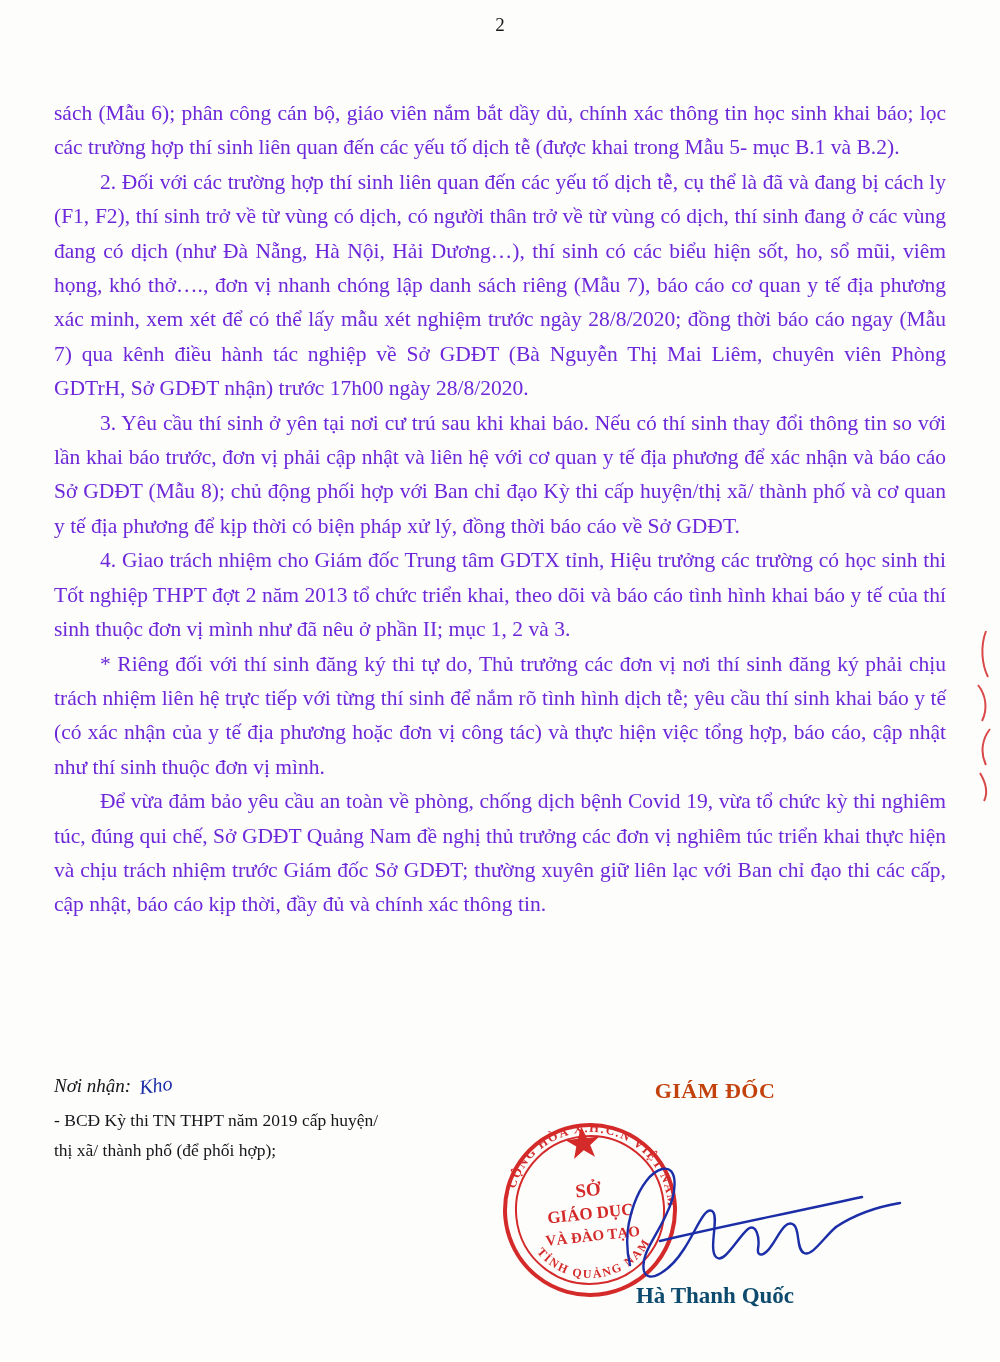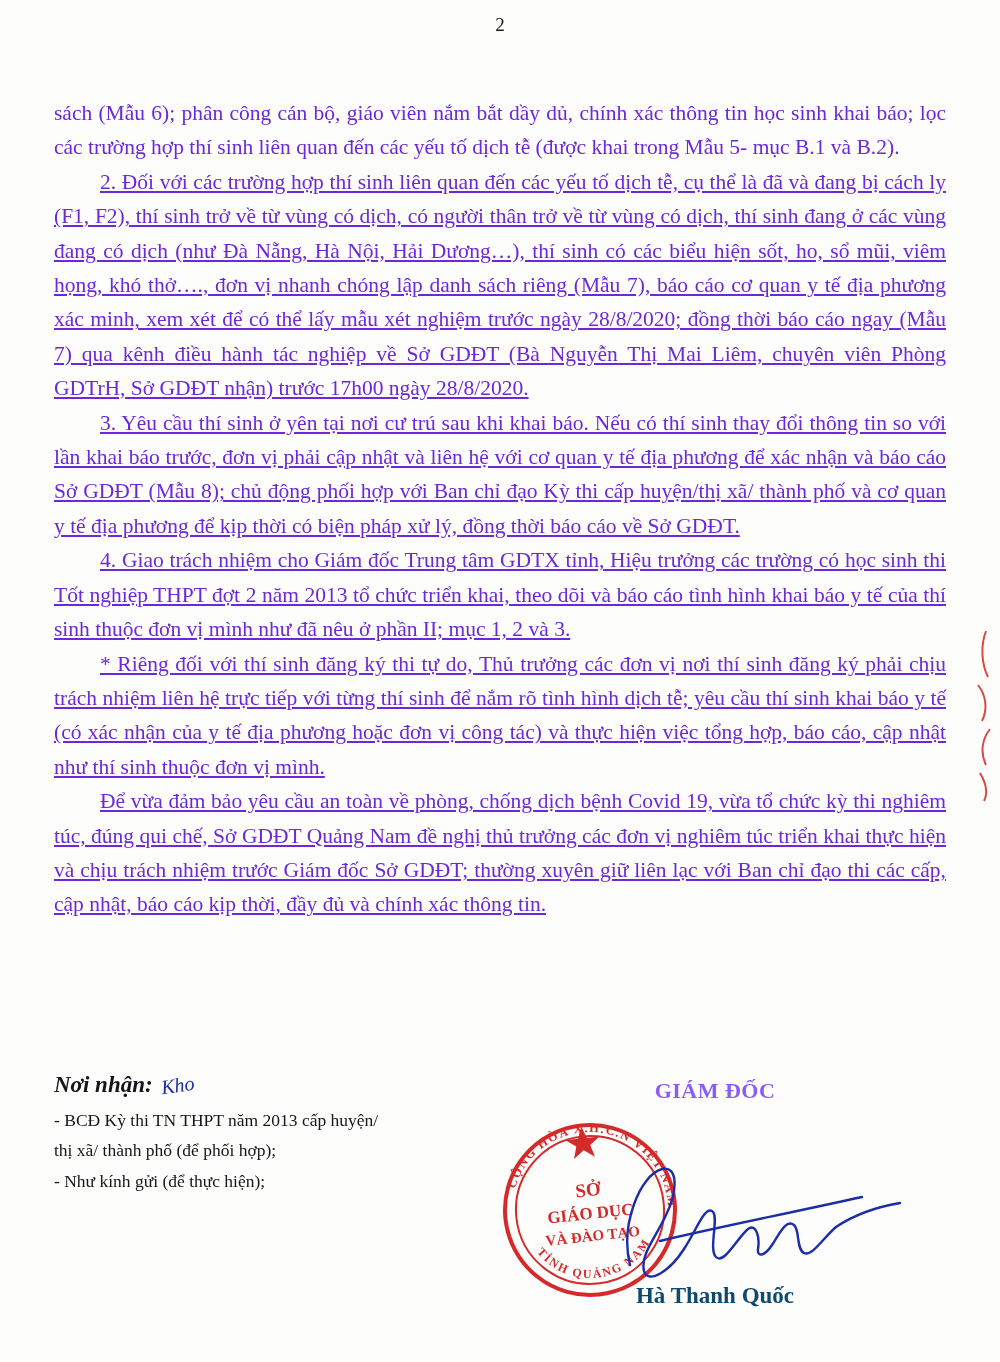--- a/index.html
+++ b/index.html
@@ -40,42 +40,41 @@
     line-height: 34.4px;
     text-align: justify;
     text-justify: inter-word;
     color: #6d28d9;
   }
   .body-text p {
     margin: 0 0 0 0;
   }
   .indent {
     text-indent: 46px;
-    text-decoration: underline;
   }
   .footer {
     position: absolute;
     top: 1070px;
     left: 0;
     width: 1000px;
     height: 290px;
   }
   .recipients {
     position: absolute;
     left: 54px;
     top: 0;
     width: 340px;
     font-size: 17.5px;
     line-height: 30px;
     color: #15161a;
   }
   .recipients-title {
     font-style: italic;
-    font-weight: bold;
-    font-size: 23px;
+    font-weight: normal;
+    font-size: 19px;
     display: inline-block;
   }
   .recipients-scribble {
     display: inline-block;
     margin-left: 8px;
     color: #1b2ea8;
     font-family: "Liberation Serif", serif;
     font-style: italic;
     font-size: 20px;
     transform: rotate(-8deg);
@@ -92,21 +91,21 @@
     position: absolute;
     left: 500px;
     top: 8px;
     width: 430px;
     text-align: center;
   }
   .sig-title {
     font-weight: bold;
     font-size: 22px;
     letter-spacing: 0.5px;
-    color: #8b5cf6;
+    color: #c2410c;
   }
   .sig-name {
     position: absolute;
     top: 205px;
     left: 0;
     width: 430px;
     text-align: center;
     color: #0c4a6e;
     font-weight: bold;
     font-size: 23px;
@@ -151,22 +150,21 @@
     <p class="indent">4. Giao trách nhiệm cho Giám đốc Trung tâm GDTX tỉnh, Hiệu trưởng các trường có học sinh thi Tốt nghiệp THPT đợt 2 năm 2013 tổ chức triển khai, theo dõi và báo cáo tình hình khai báo y tế của thí sinh thuộc đơn vị mình như đã nêu ở phần II; mục 1, 2 và 3.</p>
     <p class="indent">* Riêng đối với thí sinh đăng ký thi tự do, Thủ trưởng các đơn vị nơi thí sinh đăng ký phải chịu trách nhiệm liên hệ trực tiếp với từng thí sinh để nắm rõ tình hình dịch tễ; yêu cầu thí sinh khai báo y tế (có xác nhận của y tế địa phương hoặc đơn vị công tác) và thực hiện việc tổng hợp, báo cáo, cập nhật như thí sinh thuộc đơn vị mình.</p>
     <p class="indent">Để vừa đảm bảo yêu cầu an toàn về phòng, chống dịch bệnh Covid 19, vừa tổ chức kỳ thi nghiêm túc, đúng qui chế, Sở GDĐT Quảng Nam đề nghị thủ trưởng các đơn vị nghiêm túc triển khai thực hiện và chịu trách nhiệm trước Giám đốc Sở GDĐT; thường xuyên giữ liên lạc với Ban chỉ đạo thi các cấp, cập nhật, báo cáo kịp thời, đầy đủ và chính xác thông tin.</p>
   </div>
 
   <div class="footer">
 
     <div class="recipients">
       <span class="recipients-title">Nơi nhận:</span><span class="recipients-scribble">Kho</span>
       <ul>
-        <li>- BCĐ Kỳ thi TN THPT năm 2013 cấp huyện/ thị xã/ thành phố (để phối hợp);</li>
-        <li>- Như kính gửi (để thực hiện);</li>
+        <li>- BCĐ Kỳ thi TN THPT năm 2019 cấp huyện/ thị xã/ thành phố (để phối hợp);</li>
       </ul>
     </div>
 
     <div class="signature-block">
       <div class="sig-title">GIÁM ĐỐC</div>
       <div class="sig-name">Hà Thanh Quốc</div>
     </div>
 
     <div class="stamp">
       <svg width="200" height="200" viewBox="0 0 200 200" xmlns="http://www.w3.org/2000/svg">

